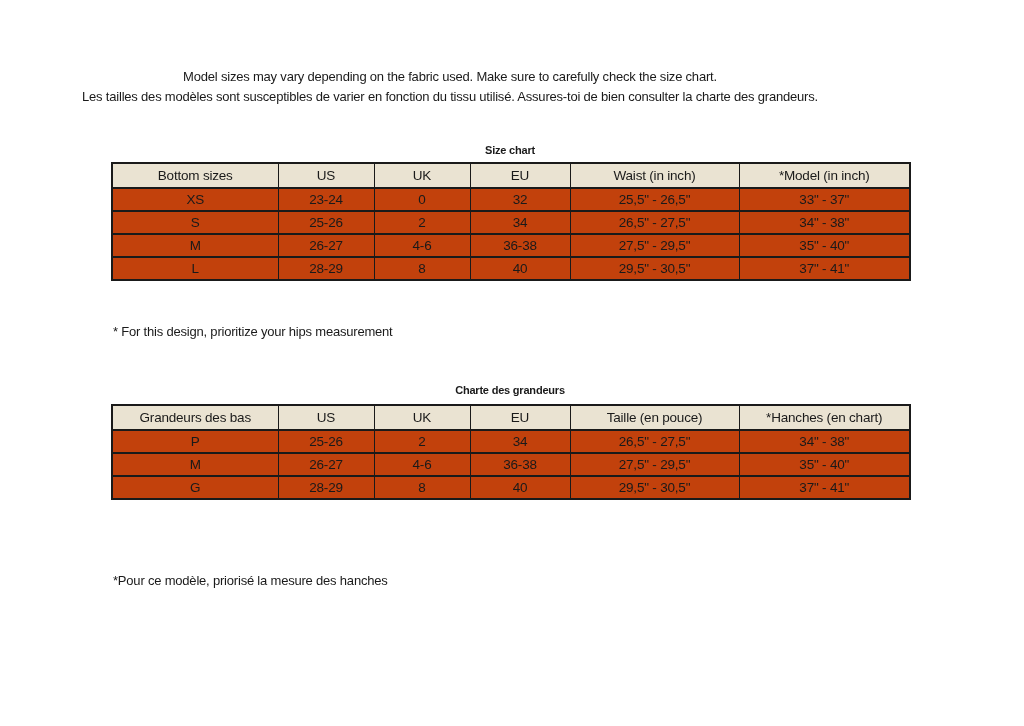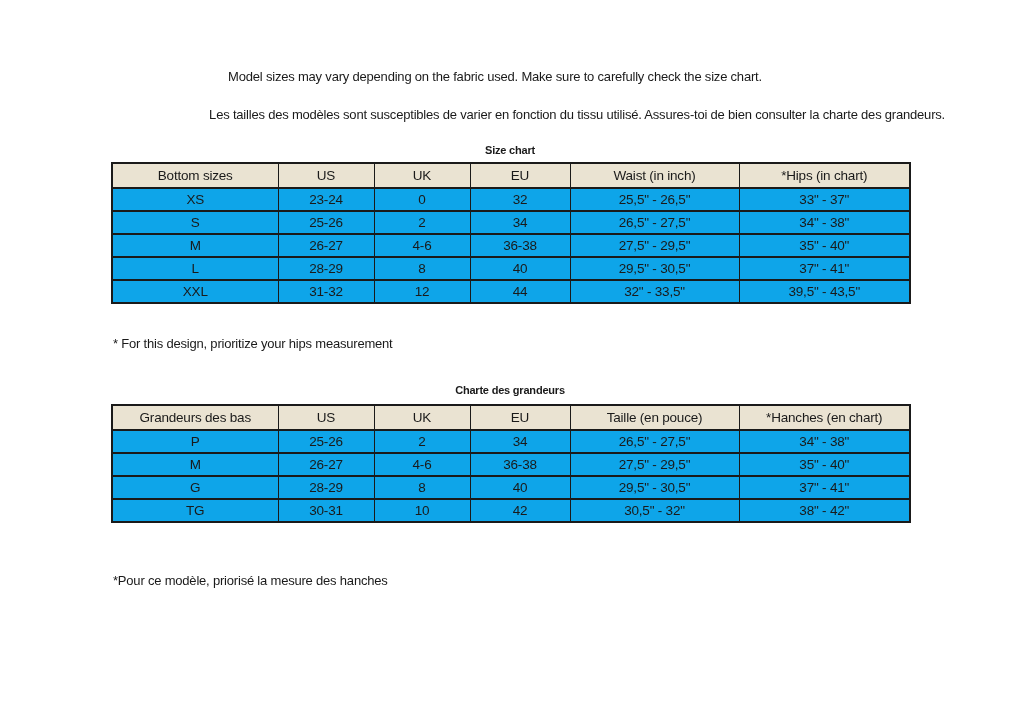--- a/index.html
+++ b/index.html
@@ -12,42 +12,41 @@
     color: var(--text, #1a1a1a);
     overflow: hidden;
   }
   .intro-line {
     position: absolute;
     left: 0;
     width: 900px;
     text-align: center;
     font-size: 13px;
     letter-spacing: -0.2px;
-    margin-left: 45px;
   }
   #intro-en { top: 69px; }
-  #intro-fr { top: 107px; text-align: right; }
+  #intro-fr { top: 89px; }
   .chart-title {
     position: absolute;
     left: 111px;
     width: 798px;
     text-align: center;
     font-weight: 700;
     font-size: 11px;
     letter-spacing: -0.2px;
   }
   #title-en { top: 144px; }
   #title-fr { top: 384px; }
   table.size-table {
     position: absolute;
     left: 111px;
     width: 798px;
     border-collapse: collapse;
     table-layout: fixed;
-    background: #0ea5e9;
+    background: #c2410c;
     border: 2px solid var(--border, #1a1a1a);
     font-size: 13.5px;
     letter-spacing: -0.2px;
   }
   #table-en { top: 162px; }
   #table-fr { top: 404px; }
   .size-table th, .size-table td {
     border: 1px solid var(--border, #1a1a1a);
     border-top-width: 2px;
     border-bottom-width: 2px;
@@ -62,21 +61,21 @@
     height: 21px;
     background: var(--header-bg, #eae3d2);
   }
   .size-table td { height: 19px; }
   .footnote {
     position: absolute;
     left: 113px;
     font-size: 13px;
     letter-spacing: -0.2px;
   }
-  #footnote-en { top: 336px; }
+  #footnote-en { top: 324px; }
   #footnote-fr { top: 573px; }
 </style>
 </head>
 <body style="--page-bg: #ffffff; --header-bg: #eae3d2; --border: #1a1a1a; --text: #1a1a1a;">
 
 <div id="intro-en" class="intro-line">Model sizes may vary depending on the fabric used. Make sure to carefully check the size chart.</div>
 <div id="intro-fr" class="intro-line">Les tailles des modèles sont susceptibles de varier en fonction du tissu utilisé. Assures-toi de bien consulter la charte des grandeurs.</div>
 
 <div id="title-en" class="chart-title">Size chart</div>
 
@@ -89,21 +88,21 @@
       <col style="width:169px">
       <col style="width:171px">
   </colgroup>
   <thead>
     <tr>
       <th>Bottom sizes</th>
       <th>US</th>
       <th>UK</th>
       <th>EU</th>
       <th>Waist (in inch)</th>
-      <th>*Hips (in chart)</th>
+      <th>*Model (in inch)</th>
     </tr>
   </thead>
   <tbody>
     <tr>
       <td>XS</td>
       <td>23-24</td>
       <td>0</td>
       <td>32</td>
       <td>25,5" - 26,5"</td>
       <td>33" - 37"</td>
@@ -124,28 +123,20 @@
       <td>27,5" - 29,5"</td>
       <td>35" - 40"</td>
     </tr>
     <tr>
       <td>L</td>
       <td>28-29</td>
       <td>8</td>
       <td>40</td>
       <td>29,5" - 30,5"</td>
       <td>37" - 41"</td>
-    </tr>
-    <tr>
-      <td>XXL</td>
-      <td>31-32</td>
-      <td>12</td>
-      <td>44</td>
-      <td>32" - 33,5"</td>
-      <td>39,5" - 43,5"</td>
     </tr>
   </tbody>
 </table>
 
 <div id="footnote-en" class="footnote">* For this design, prioritize your hips measurement</div>
 
 <div id="title-fr" class="chart-title">Charte des grandeurs</div>
 
 <table id="table-fr" class="size-table">
   <colgroup>
@@ -184,24 +175,16 @@
       <td>35" - 40"</td>
     </tr>
     <tr>
       <td>G</td>
       <td>28-29</td>
       <td>8</td>
       <td>40</td>
       <td>29,5" - 30,5"</td>
       <td>37" - 41"</td>
     </tr>
-    <tr>
-      <td>TG</td>
-      <td>30-31</td>
-      <td>10</td>
-      <td>42</td>
-      <td>30,5" - 32"</td>
-      <td>38" - 42"</td>
-    </tr>
   </tbody>
 </table>
 
 <div id="footnote-fr" class="footnote">*Pour ce modèle, priorisé la mesure des hanches</div>
 
 </body></html>

